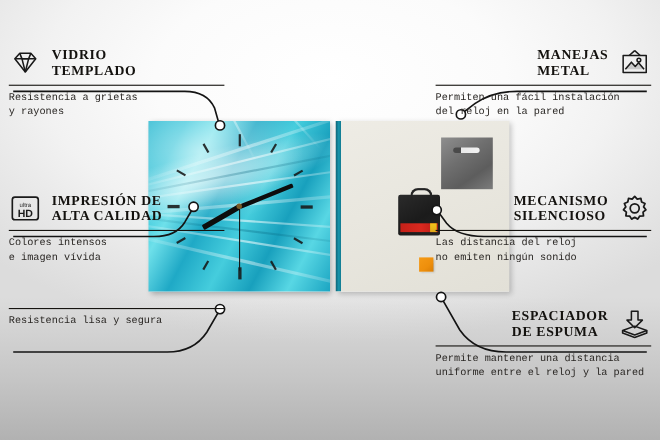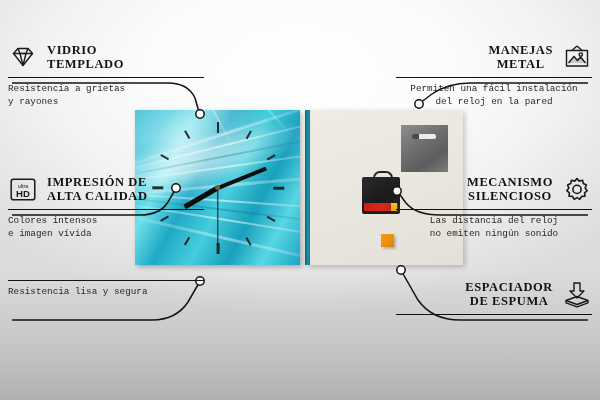--- a/index.html
+++ b/index.html
@@ -26,21 +26,21 @@
     pointer-events: none;
   }
 
   
   .feature {
     position: absolute;
     width: 196px;
     z-index: 6;
   }
   .feature.left  { left: 8px;  text-align: left; }
-  .feature.right { right: 8px; text-align: center; }
+  .feature.right { right: 8px; text-align: left; }
 
   .f-head {
     display: flex;
     align-items: center;
     gap: 9px;
     min-height: 34px;
   }
   .feature.right .f-head { flex-direction: row-reverse; }
 
   .f-icon {
@@ -416,15 +416,17 @@
             <path d="M11 2 L17 2 L17 10 L21 10 L14 17 L7 10 L11 10 Z"></path>
             <path d="M14 15.5 L25 19.5 L14 23.5 L3 19.5 Z"></path>
             <path d="M3 19.5 L3 21.8 L14 25.8 L25 21.8 L25 19.5"></path>
           </g>
         </svg>
       </span>
       <span class="f-title">ESPACIADOR
 DE ESPUMA</span>
     </div>
     <div class="f-rule"></div>
+    <div class="f-sub">Permite mantener una distancia
+uniforme entre el reloj y la pared</div>
   </div>
 
 </div>
 
 </body></html>

